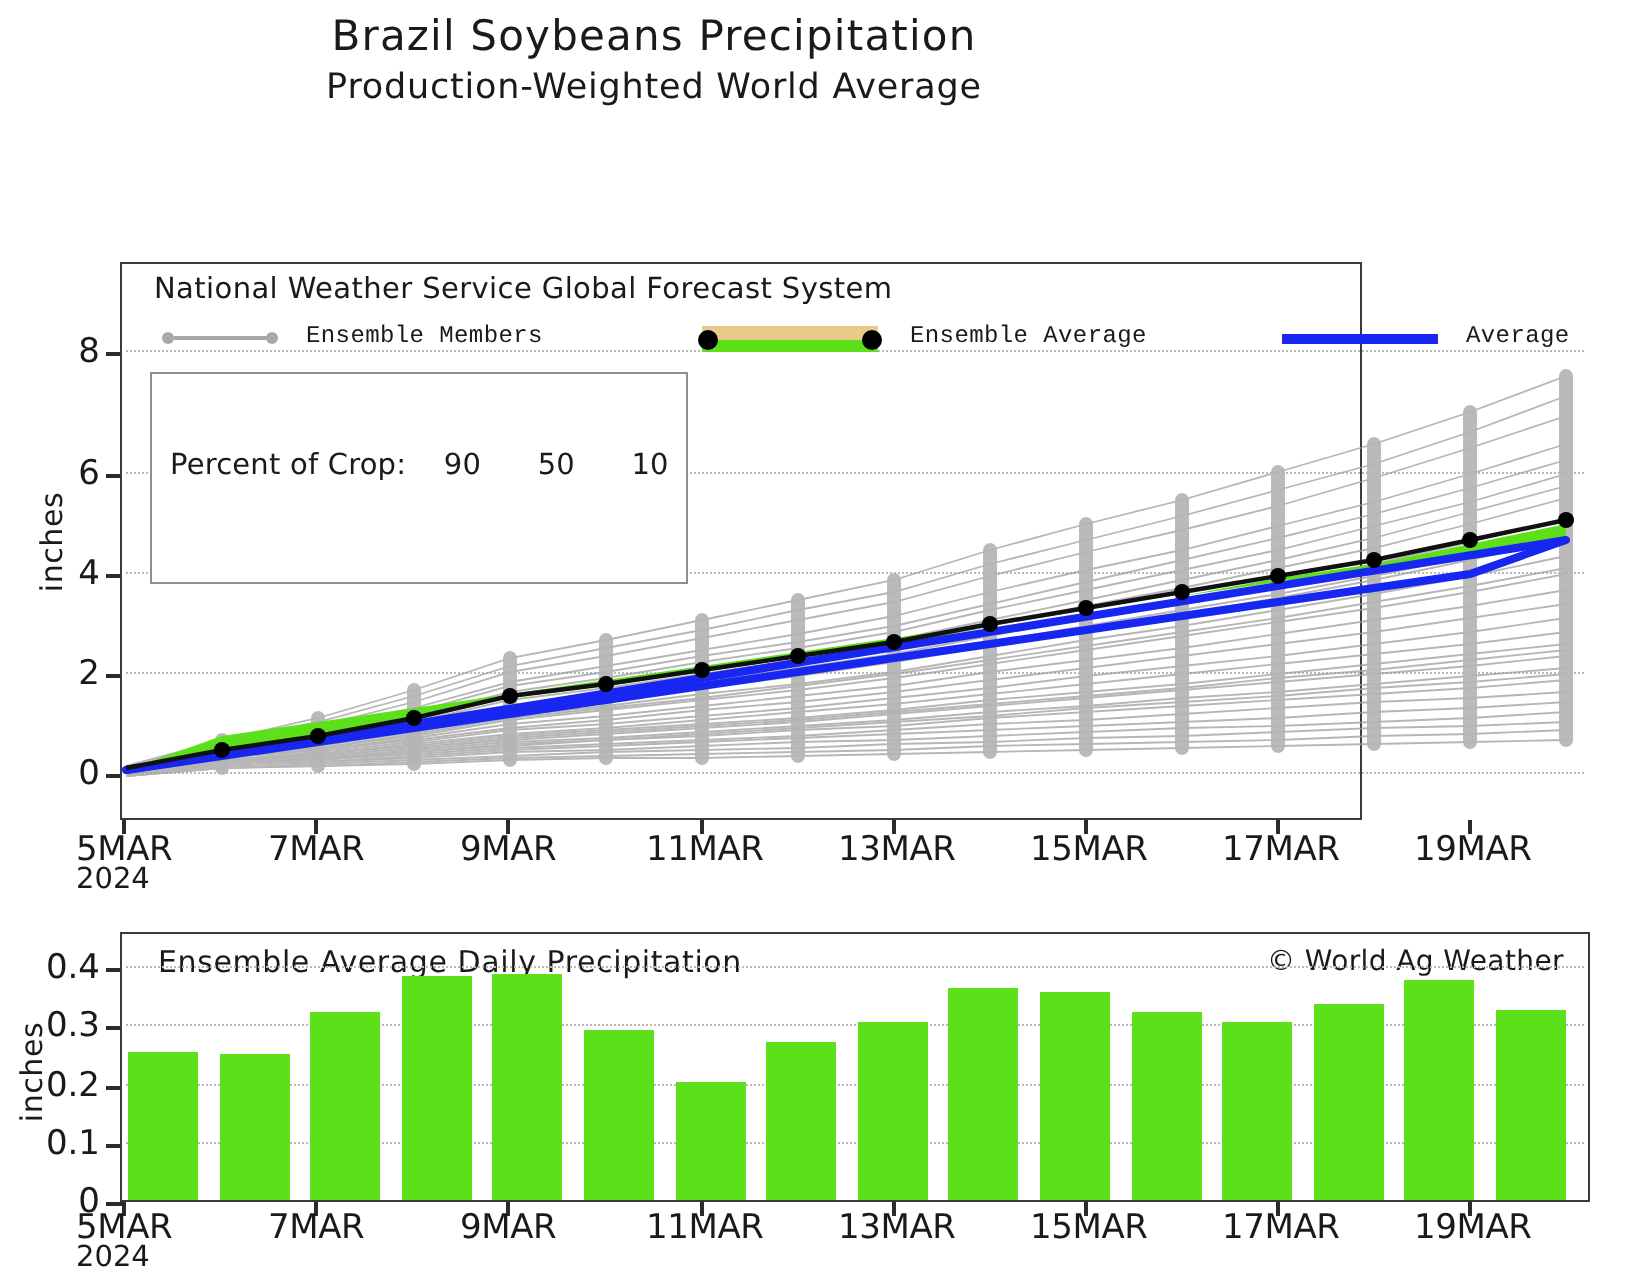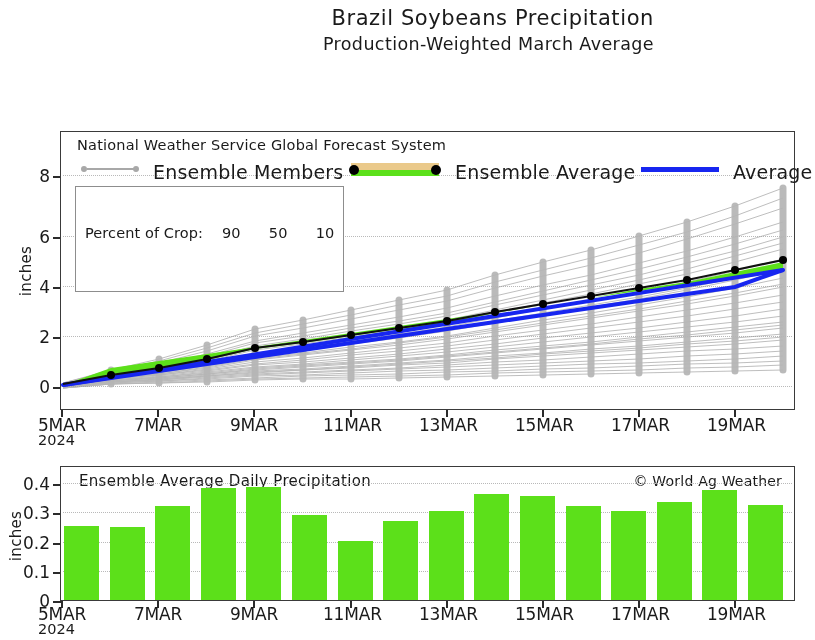--- a/index.html
+++ b/index.html
@@ -1,41 +1,41 @@
 <!DOCTYPE html>
 <html><head>
 <meta charset="utf-8">
 <style>
   html,body{margin:0;padding:0;background:#ffffff;}
   body{width:815px;height:640px;overflow:hidden;font-family:"DejaVu Sans",sans-serif;color:#1a1a1a;}
   #root{position:relative;width:815px;height:640px;}
 
-  .title-block{position:absolute;left:0;top:0;width:654px;text-align:right;}
+  .title-block{position:absolute;left:0;top:0;width:654px;text-align:center;}
   .t1{font-size:21px;letter-spacing:.6px;line-height:27px;margin-top:5px;}
   .t2{font-size:17.5px;letter-spacing:.4px;line-height:24px;}
   .t3{font-size:17.5px;letter-spacing:.4px;line-height:24px;}
   .t4{font-size:17.5px;letter-spacing:.4px;line-height:24px;}
 
   
-  .panel-top{position:absolute;left:60px;top:131px;width:735px;height:279px;
+  .panel-top{position:absolute;left:60px;top:131px;width:621px;height:279px;
              border:1.6px solid #3a3a3a;box-sizing:border-box;background:#fff;}
   .panel-bot{position:absolute;left:60px;top:466px;width:735px;height:135px;
              border:1.6px solid #3a3a3a;box-sizing:border-box;background:#fff;}
 
   .ylabel{position:absolute;font-size:15px;letter-spacing:.3px;
           transform:rotate(-90deg);transform-origin:center center;white-space:nowrap;}
   .ytick{position:absolute;font-size:17px;text-align:right;width:34px;}
   .tickmark{position:absolute;background:#2b2b2b;height:1.6px;width:8px;}
   .xtick{position:absolute;font-size:17px;white-space:nowrap;letter-spacing:-.2px;}
   .xtickmark{position:absolute;background:#2b2b2b;width:1.6px;height:7px;}
 
   .gridline{position:absolute;height:0;border-top:1.4px dotted #b9b9b9;}
 
   .legend-title{position:absolute;font-size:14.5px;letter-spacing:.2px;white-space:nowrap;}
-  .legend-lbl{position:absolute;font-size:19px;letter-spacing:.2px;white-space:nowrap;}
+  .legend-lbl{position:absolute;font-size:12px;letter-spacing:.2px;white-space:nowrap;font-family:Liberation Mono, monospace;}
 
   .ens-member-swatch{position:absolute;}
   .ems-line{position:absolute;height:2px;background:#a8a8a8;top:4px;}
   .ems-dot{position:absolute;width:6px;height:6px;border-radius:50%;background:#a8a8a8;top:2px;}
 
   .avg-swatch{position:absolute;width:88px;height:13px;}
   .avg-top{position:absolute;left:0;top:0;width:88px;height:7px;background:#eac98a;}
   .avg-bot{position:absolute;left:0;top:7px;width:88px;height:6px;background:#5ce01a;}
   .avg-dot{position:absolute;width:10px;height:10px;border-radius:50%;background:#000;top:2px;}
 
@@ -54,21 +54,21 @@
   svg{display:block;}
   .year{position:absolute;font-size:14.5px;}
 </style>
 </head>
 <body>
 
 <div id="root">
 
   <div class="title-block">
     <div class="t1">Brazil Soybeans Precipitation</div>
-    <div class="t3">Production-Weighted March Average</div>
+    <div class="t3">Production-Weighted World Average</div>
   </div>
 
   <div class="ylabel" style="left:-4px;top:262px;width:60px;text-align:center;">inches</div>
 
   <div class="ytick" style="left:16px;top:166px;">8</div>
   <div class="ytick" style="left:16px;top:227px;">6</div>
   <div class="ytick" style="left:16px;top:277px;">4</div>
   <div class="ytick" style="left:16px;top:327px;">2</div>
   <div class="ytick" style="left:16px;top:377px;">0</div>
 

